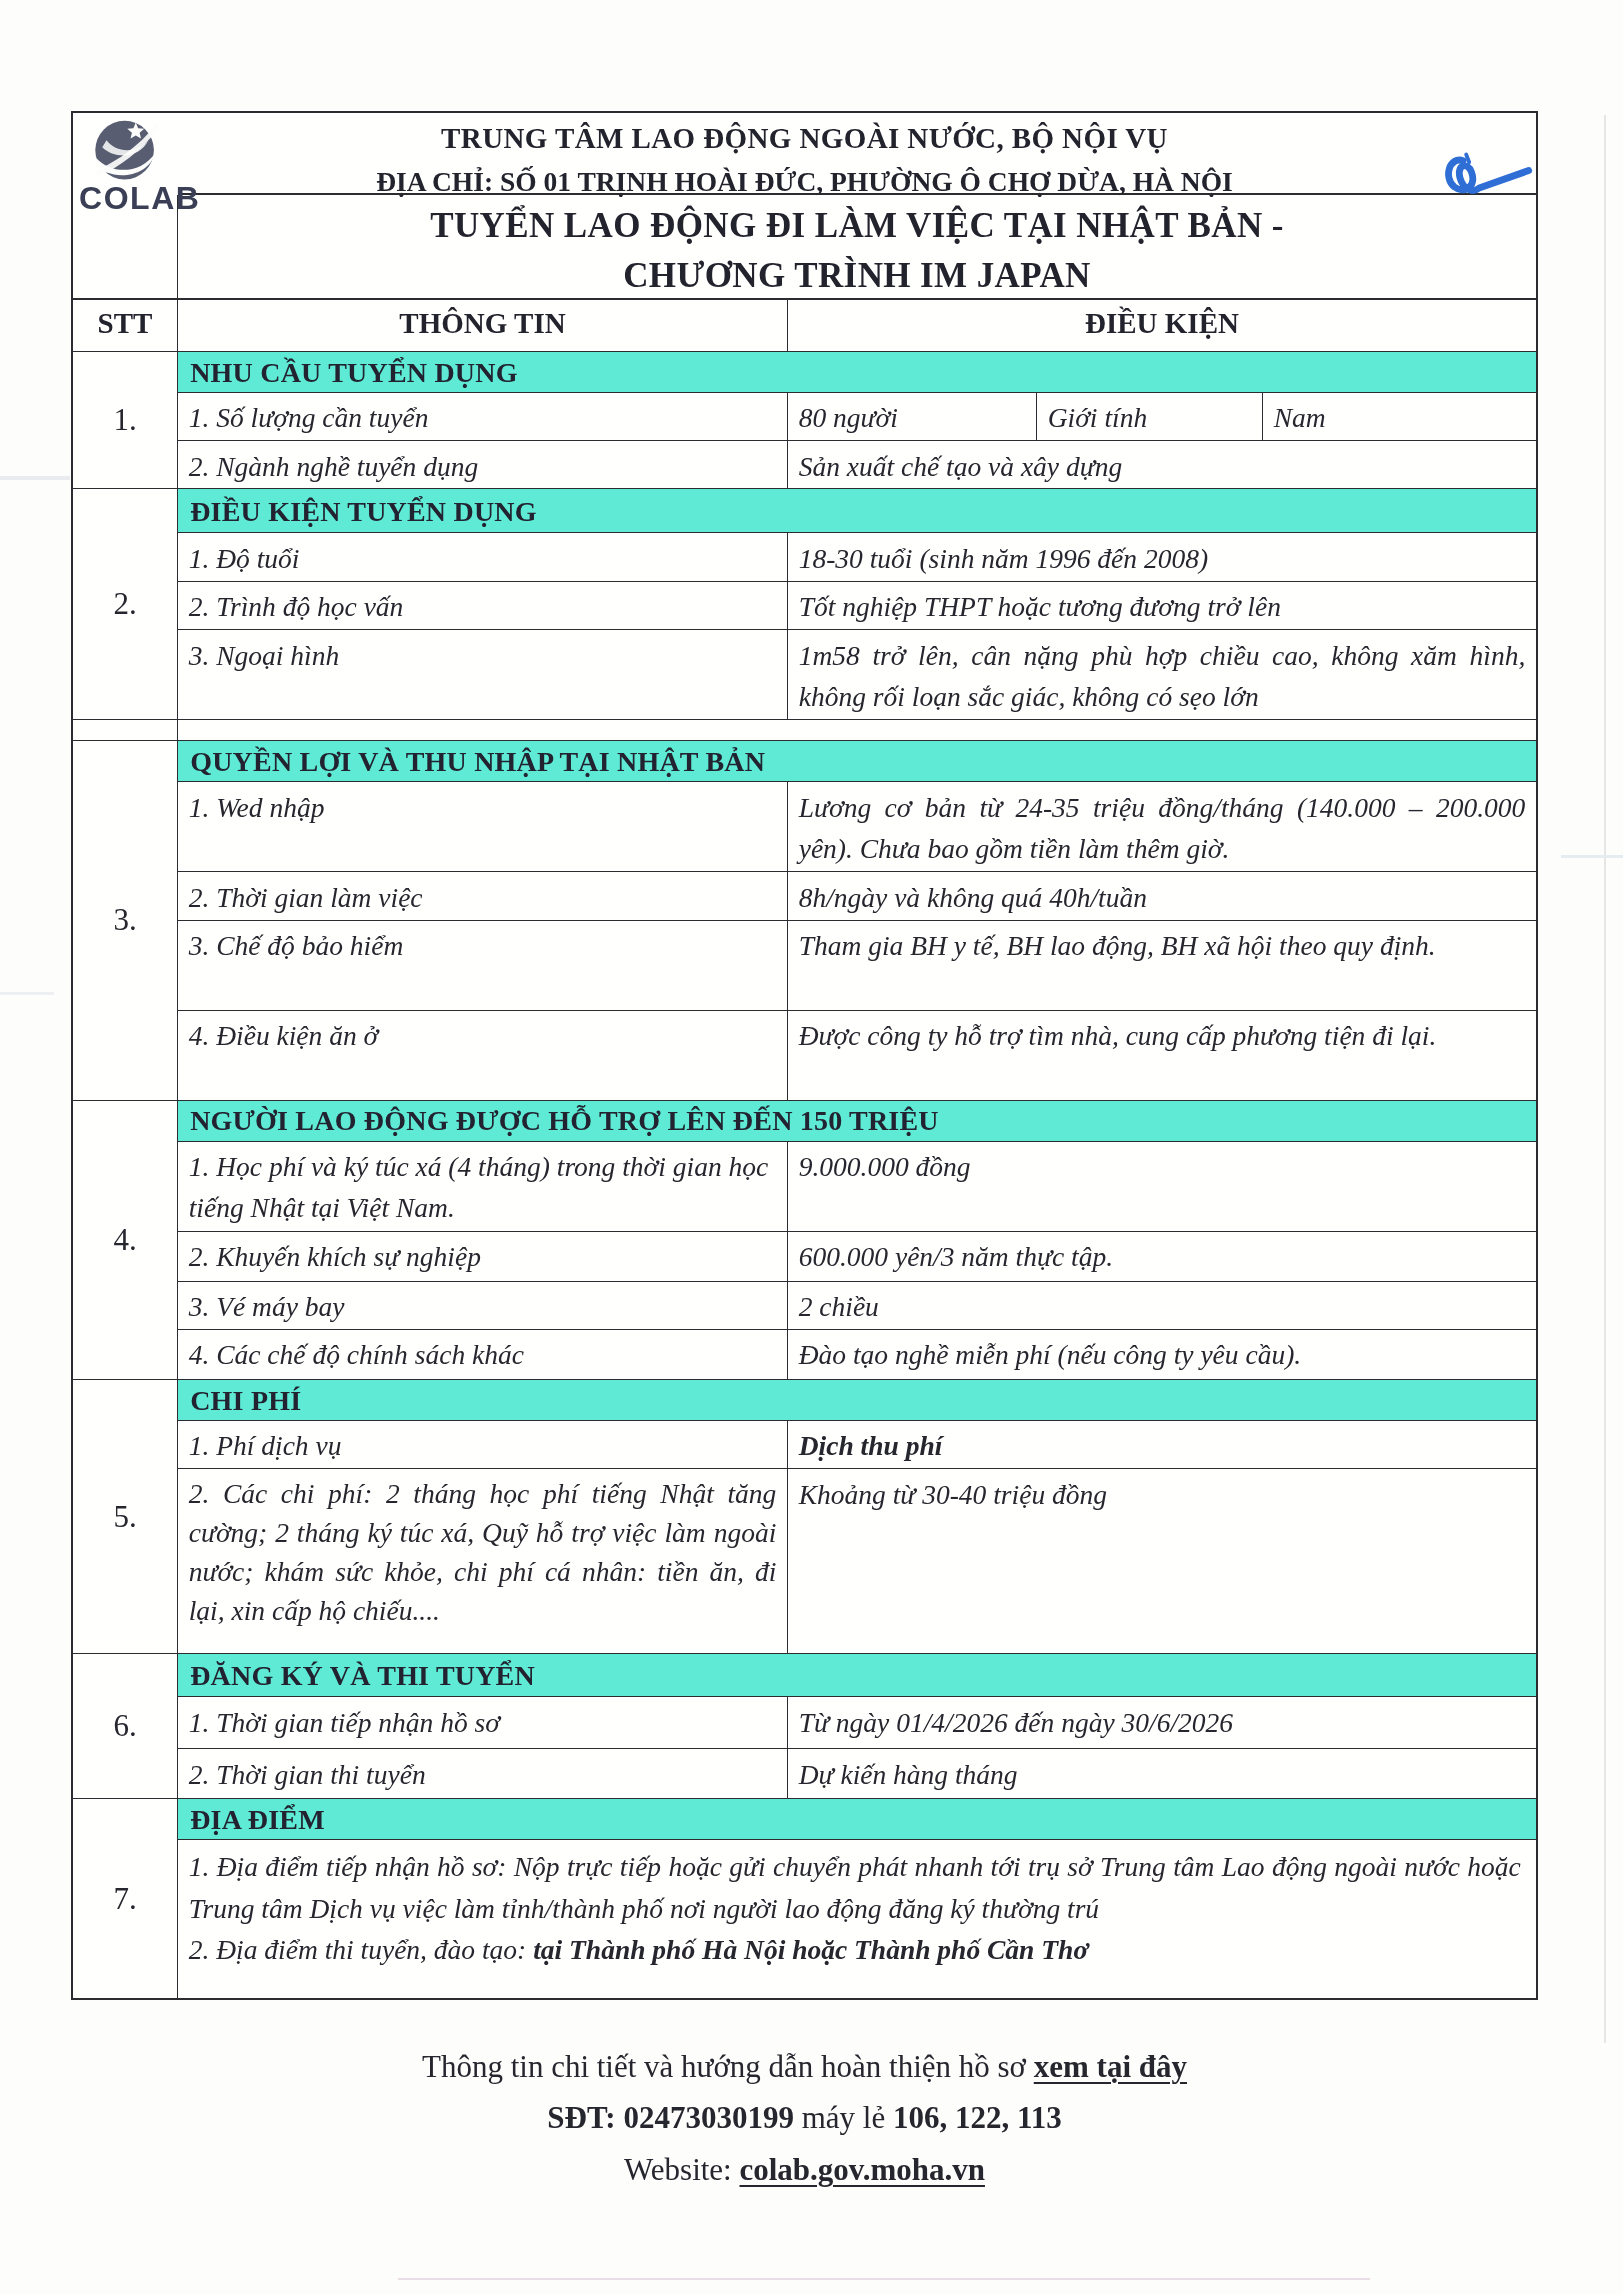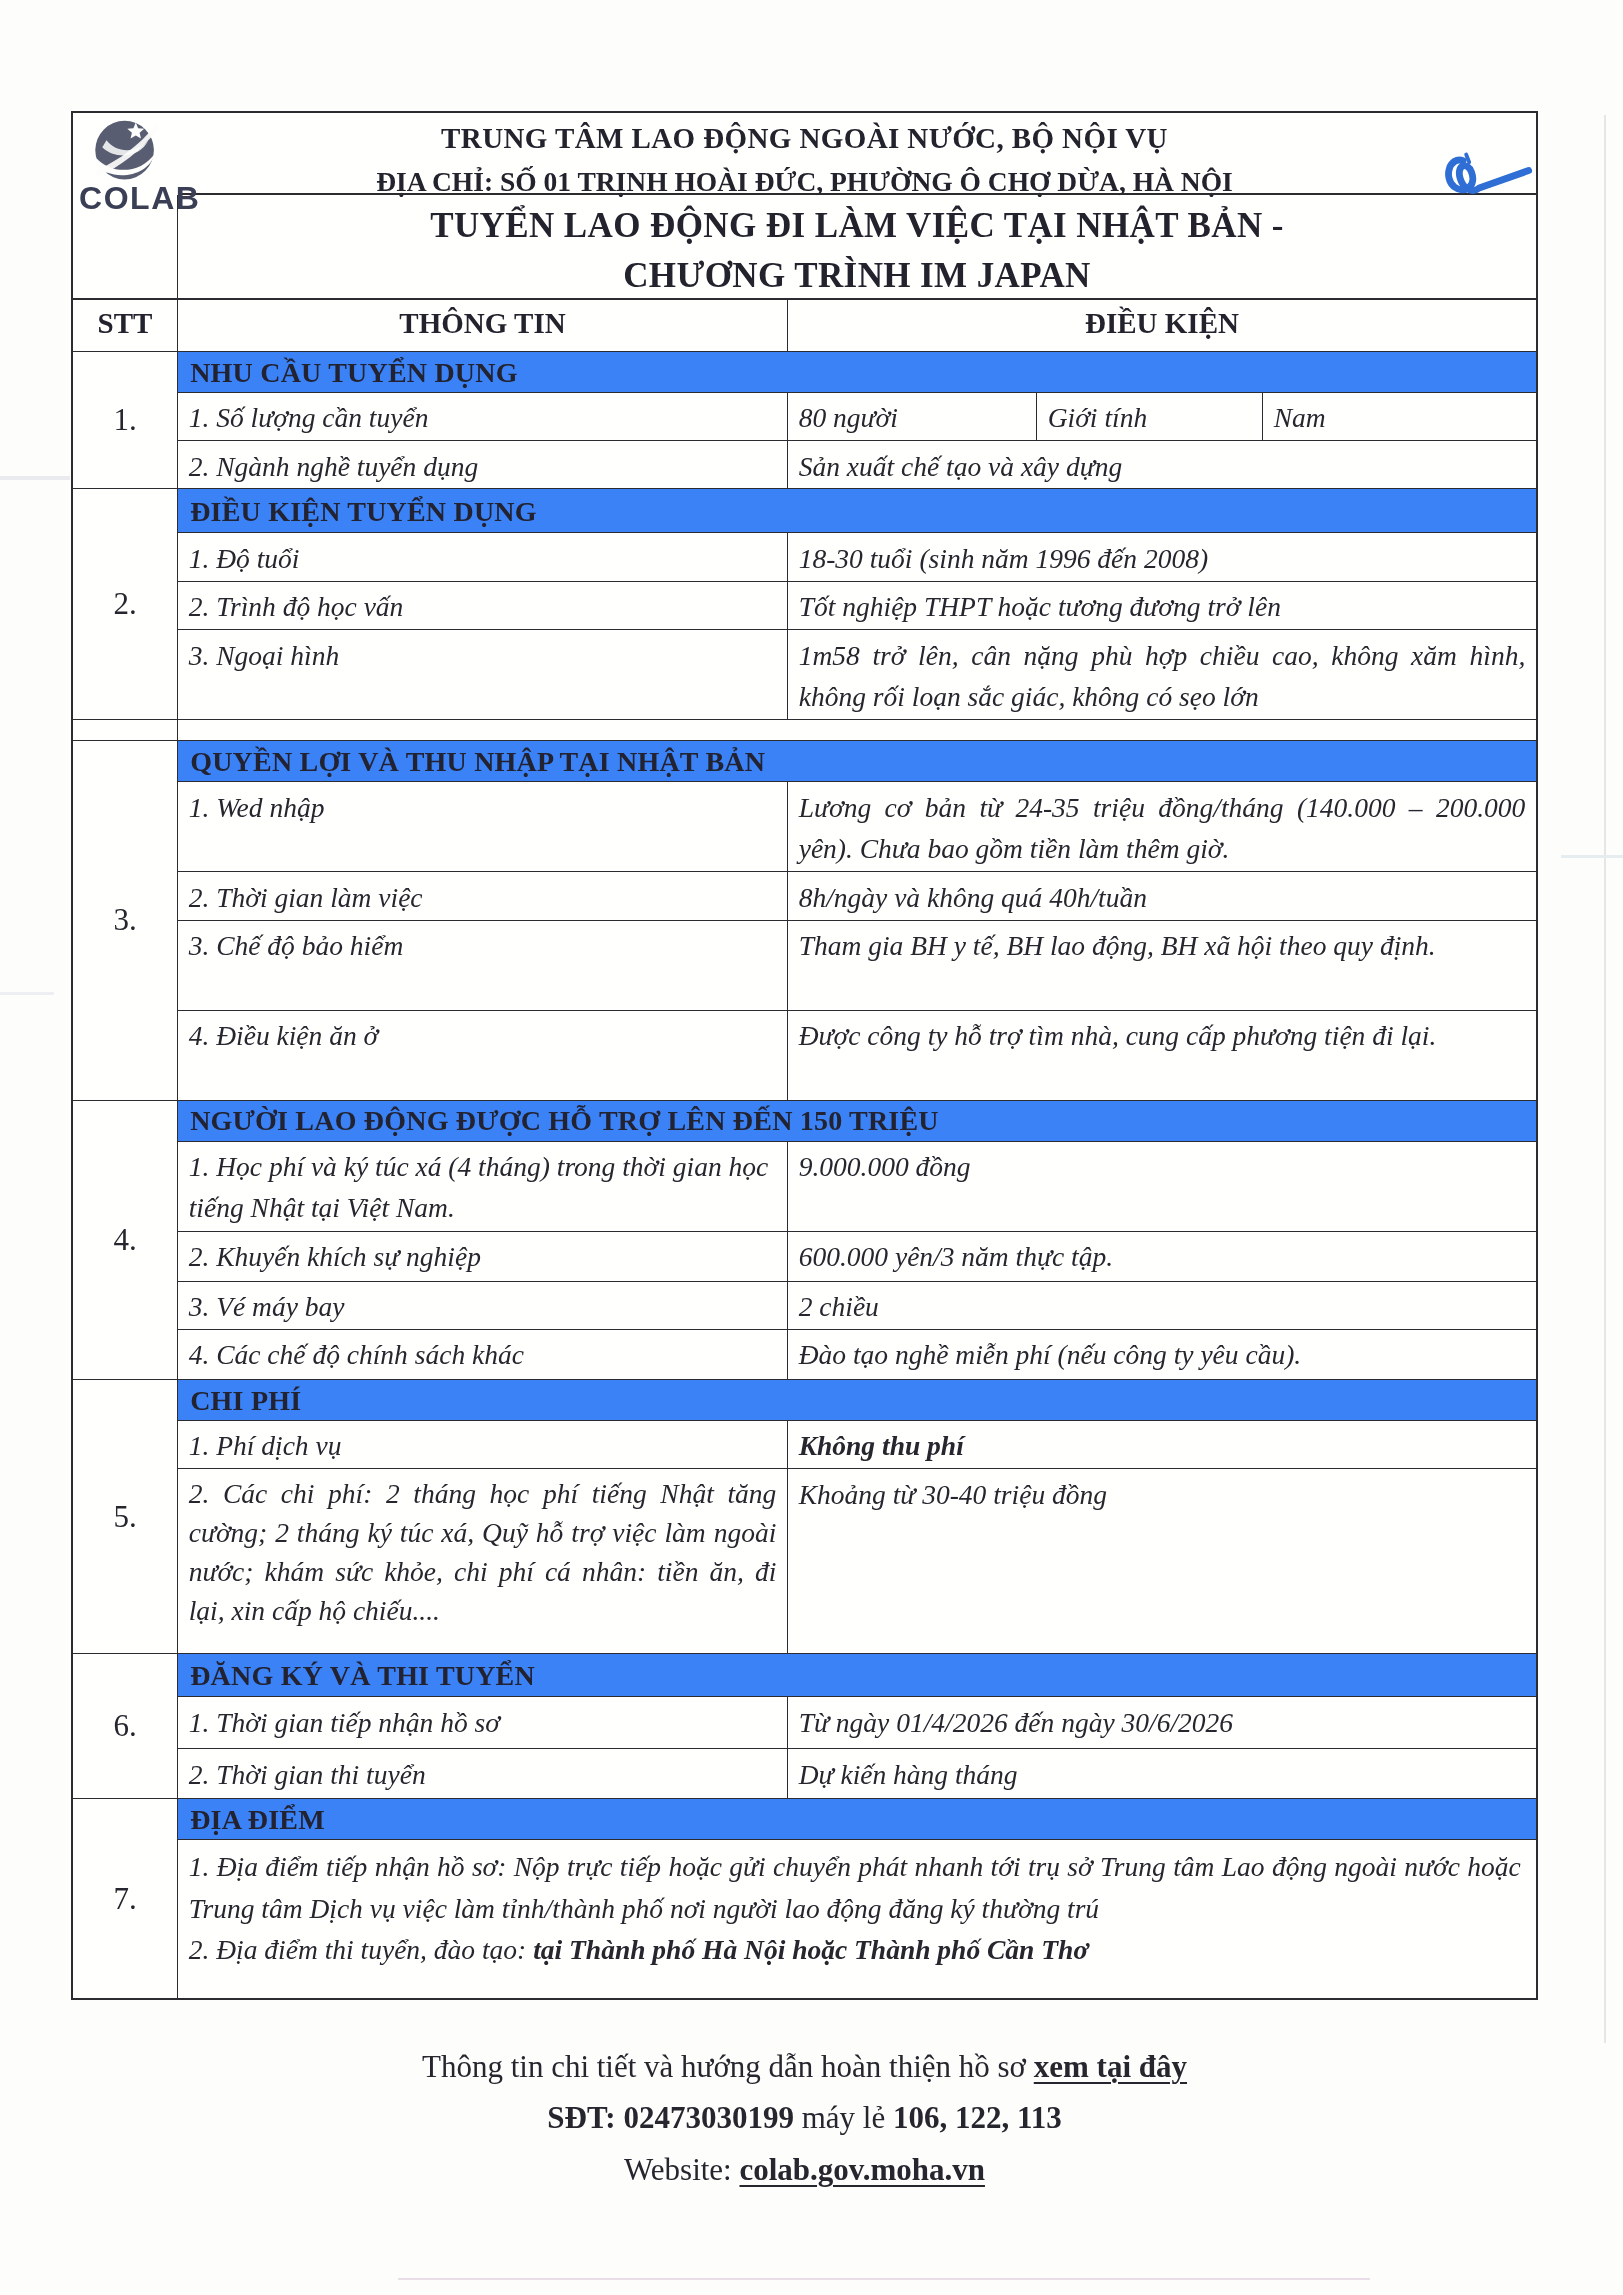--- a/index.html
+++ b/index.html
@@ -35,21 +35,21 @@
   .ch{font-weight:bold;font-size:29px;text-align:center;padding-top:7.7px;box-sizing:border-box;color:#23232e;}
   .ch-stt{width:105px;flex:0 0 105px;border-right:1.5px solid #2b2b30;}
   .ch-info{width:610px;flex:0 0 610px;border-right:1.5px solid #2b2b30;}
   .ch-cond{flex:1;}
 
   
   .section{border-bottom:1.5px solid #2b2b30;}
   .section.last{border-bottom:none;}
   .num{display:flex;align-items:center;justify-content:center;font-size:31px;color:#26262e;}
   .sec-body{flex:1;min-width:0;}
-  .band{background:#3b82f6;border-bottom:1.5px solid #2b2b30;font-weight:bold;font-size:28px;
+  .band{background:#5eead4;border-bottom:1.5px solid #2b2b30;font-weight:bold;font-size:28px;
         min-height:41px;box-sizing:border-box;display:flex;align-items:center;
         padding:3.1px 7.7px 1.5px 12.2px;letter-spacing:0.2px;color:#222230;}
   .r{border-bottom:1.5px solid #2b2b30;font-style:italic;}
   .r.lastrow{border-bottom:none;}
   .cell{box-sizing:border-box;padding:4.6px 10.7px 1.5px 10.7px;font-size:27.5px;line-height:1.5;color:#26262e;}
   .lbl{width:610px;flex:0 0 610px;border-right:1.5px solid #2b2b30;}
   .val{flex:1;}
   .v325{flex:0 0 249px;border-right:1.5px solid #2b2b30;}
   .v295{flex:0 0 226px;border-right:1.5px solid #2b2b30;}
   .bold{font-weight:bold;}
@@ -210,21 +210,21 @@
         </div>
       </div>
     </div>
 
     <div class="section flex">
       <div class="stt-cell num">5.</div>
       <div class="sec-body">
         <div class="band">CHI PHÍ</div>
         <div class="r flex" style="min-height:47px">
           <div class="cell lbl">1. Phí dịch vụ</div>
-          <div class="cell val bold">Không thu phí</div>
+          <div class="cell val bold">Dịch thu phí</div>
         </div>
         <div class="r lastrow flex" style="min-height:184px">
           <div class="cell lbl just tight">2. Các chi phí: 2 tháng học phí tiếng Nhật tăng cường; 2 tháng ký túc xá, Quỹ hỗ trợ việc làm ngoài nước; khám sức khỏe, chi phí cá nhân: tiền ăn, đi lại, xin cấp hộ chiếu....</div>
           <div class="cell val">Khoảng từ 30-40 triệu đồng</div>
         </div>
       </div>
     </div>
 
     <div class="section flex">
       <div class="stt-cell num">6.</div>

